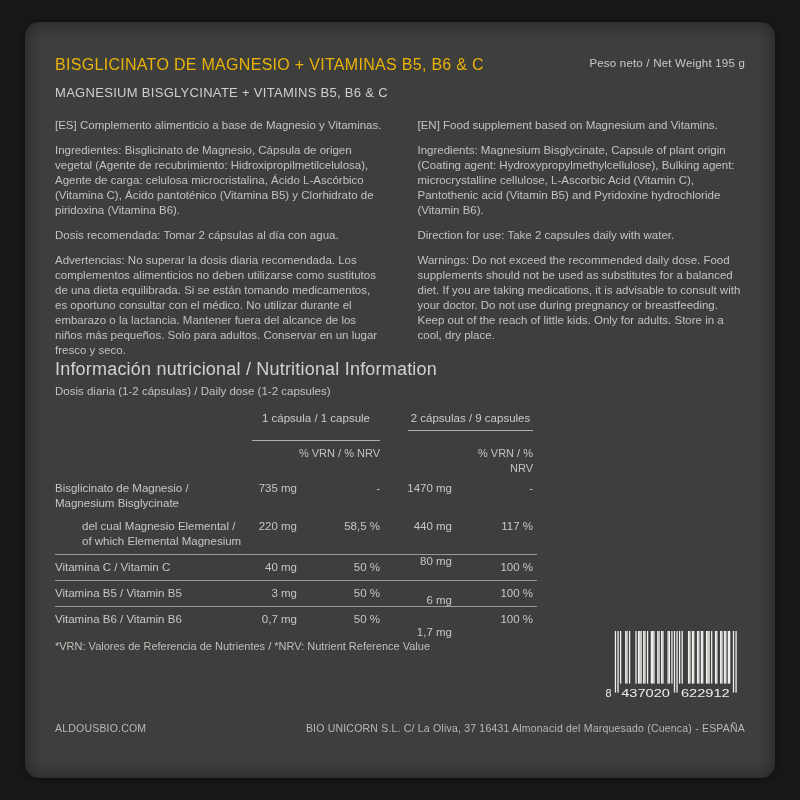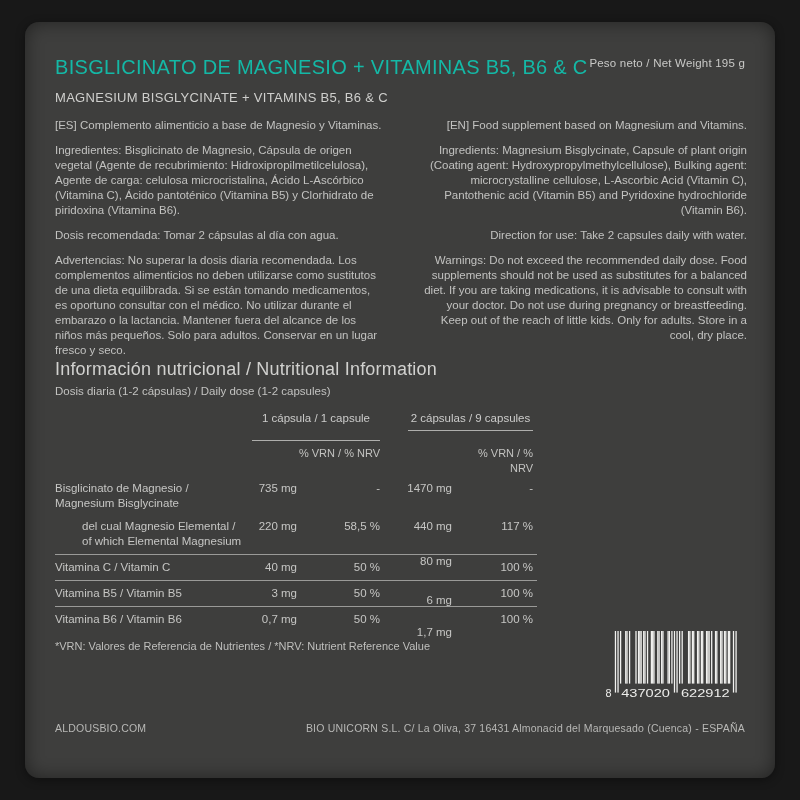--- a/index.html
+++ b/index.html
@@ -10,28 +10,28 @@
     -webkit-font-smoothing:antialiased;
   }
   .label {
     position:absolute; left:25px; top:22px; width:750px; height:756px;
     background:#3e3e3d; border-radius:14px; color:#c6c6c4;
     box-shadow:0 0 18px rgba(0,0,0,0.45) inset, 0 2px 10px rgba(0,0,0,0.4);
     overflow:hidden;
   }
   
   .header { position:absolute; left:30px; right:30px; top:34px; display:flex; justify-content:space-between; align-items:flex-start; }
-  .title-es { font-size:20px; letter-spacing:.3px; color:#14b8a6; }
+  .title-es { font-size:16px; letter-spacing:.3px; color:#eab308; }
   .title-en { margin-top:11px; font-size:13px; letter-spacing:.3px; color:#cfcfcd; }
   .netweight { font-size:11.5px; color:#c9c9c7; letter-spacing:.2px; padding-top:1px; }
   
   .columns { position:absolute; left:30px; top:96px; width:692px; display:flex; gap:33px; }
   .col { font-size:11.5px; line-height:15px; color:#c2c2c0; }
   .col-es { width:337px; }
-  .col-en { width:337px;text-align:right; }
+  .col-en { width:337px; }
   .col p { margin:0 0 10px 0; }
   
   .nutrition { position:absolute; left:30px; top:337px; width:482px; }
   .n-title { font-size:18px; color:#d1d1cf; letter-spacing:.2px; }
   .n-sub { margin-top:5px; font-size:11.5px; color:#c2c2c0; }
   .ntable { margin-top:14px; font-size:11.5px; line-height:15px; }
   .trow { display:grid; grid-template-columns:197px 45px 83px 72px 81px; align-items:start; }
   .thead .h1 { grid-column:2/4; text-align:center; padding-bottom:14px; border-bottom:1px solid #aeaeac; color:#cccccb; }
   .thead .h2 { grid-column:4/6; }
   .thead .h2 .inner { width:125px; margin-left:auto; text-align:center; padding-bottom:4px; border-bottom:1px solid #aeaeac; color:#cccccb; }

